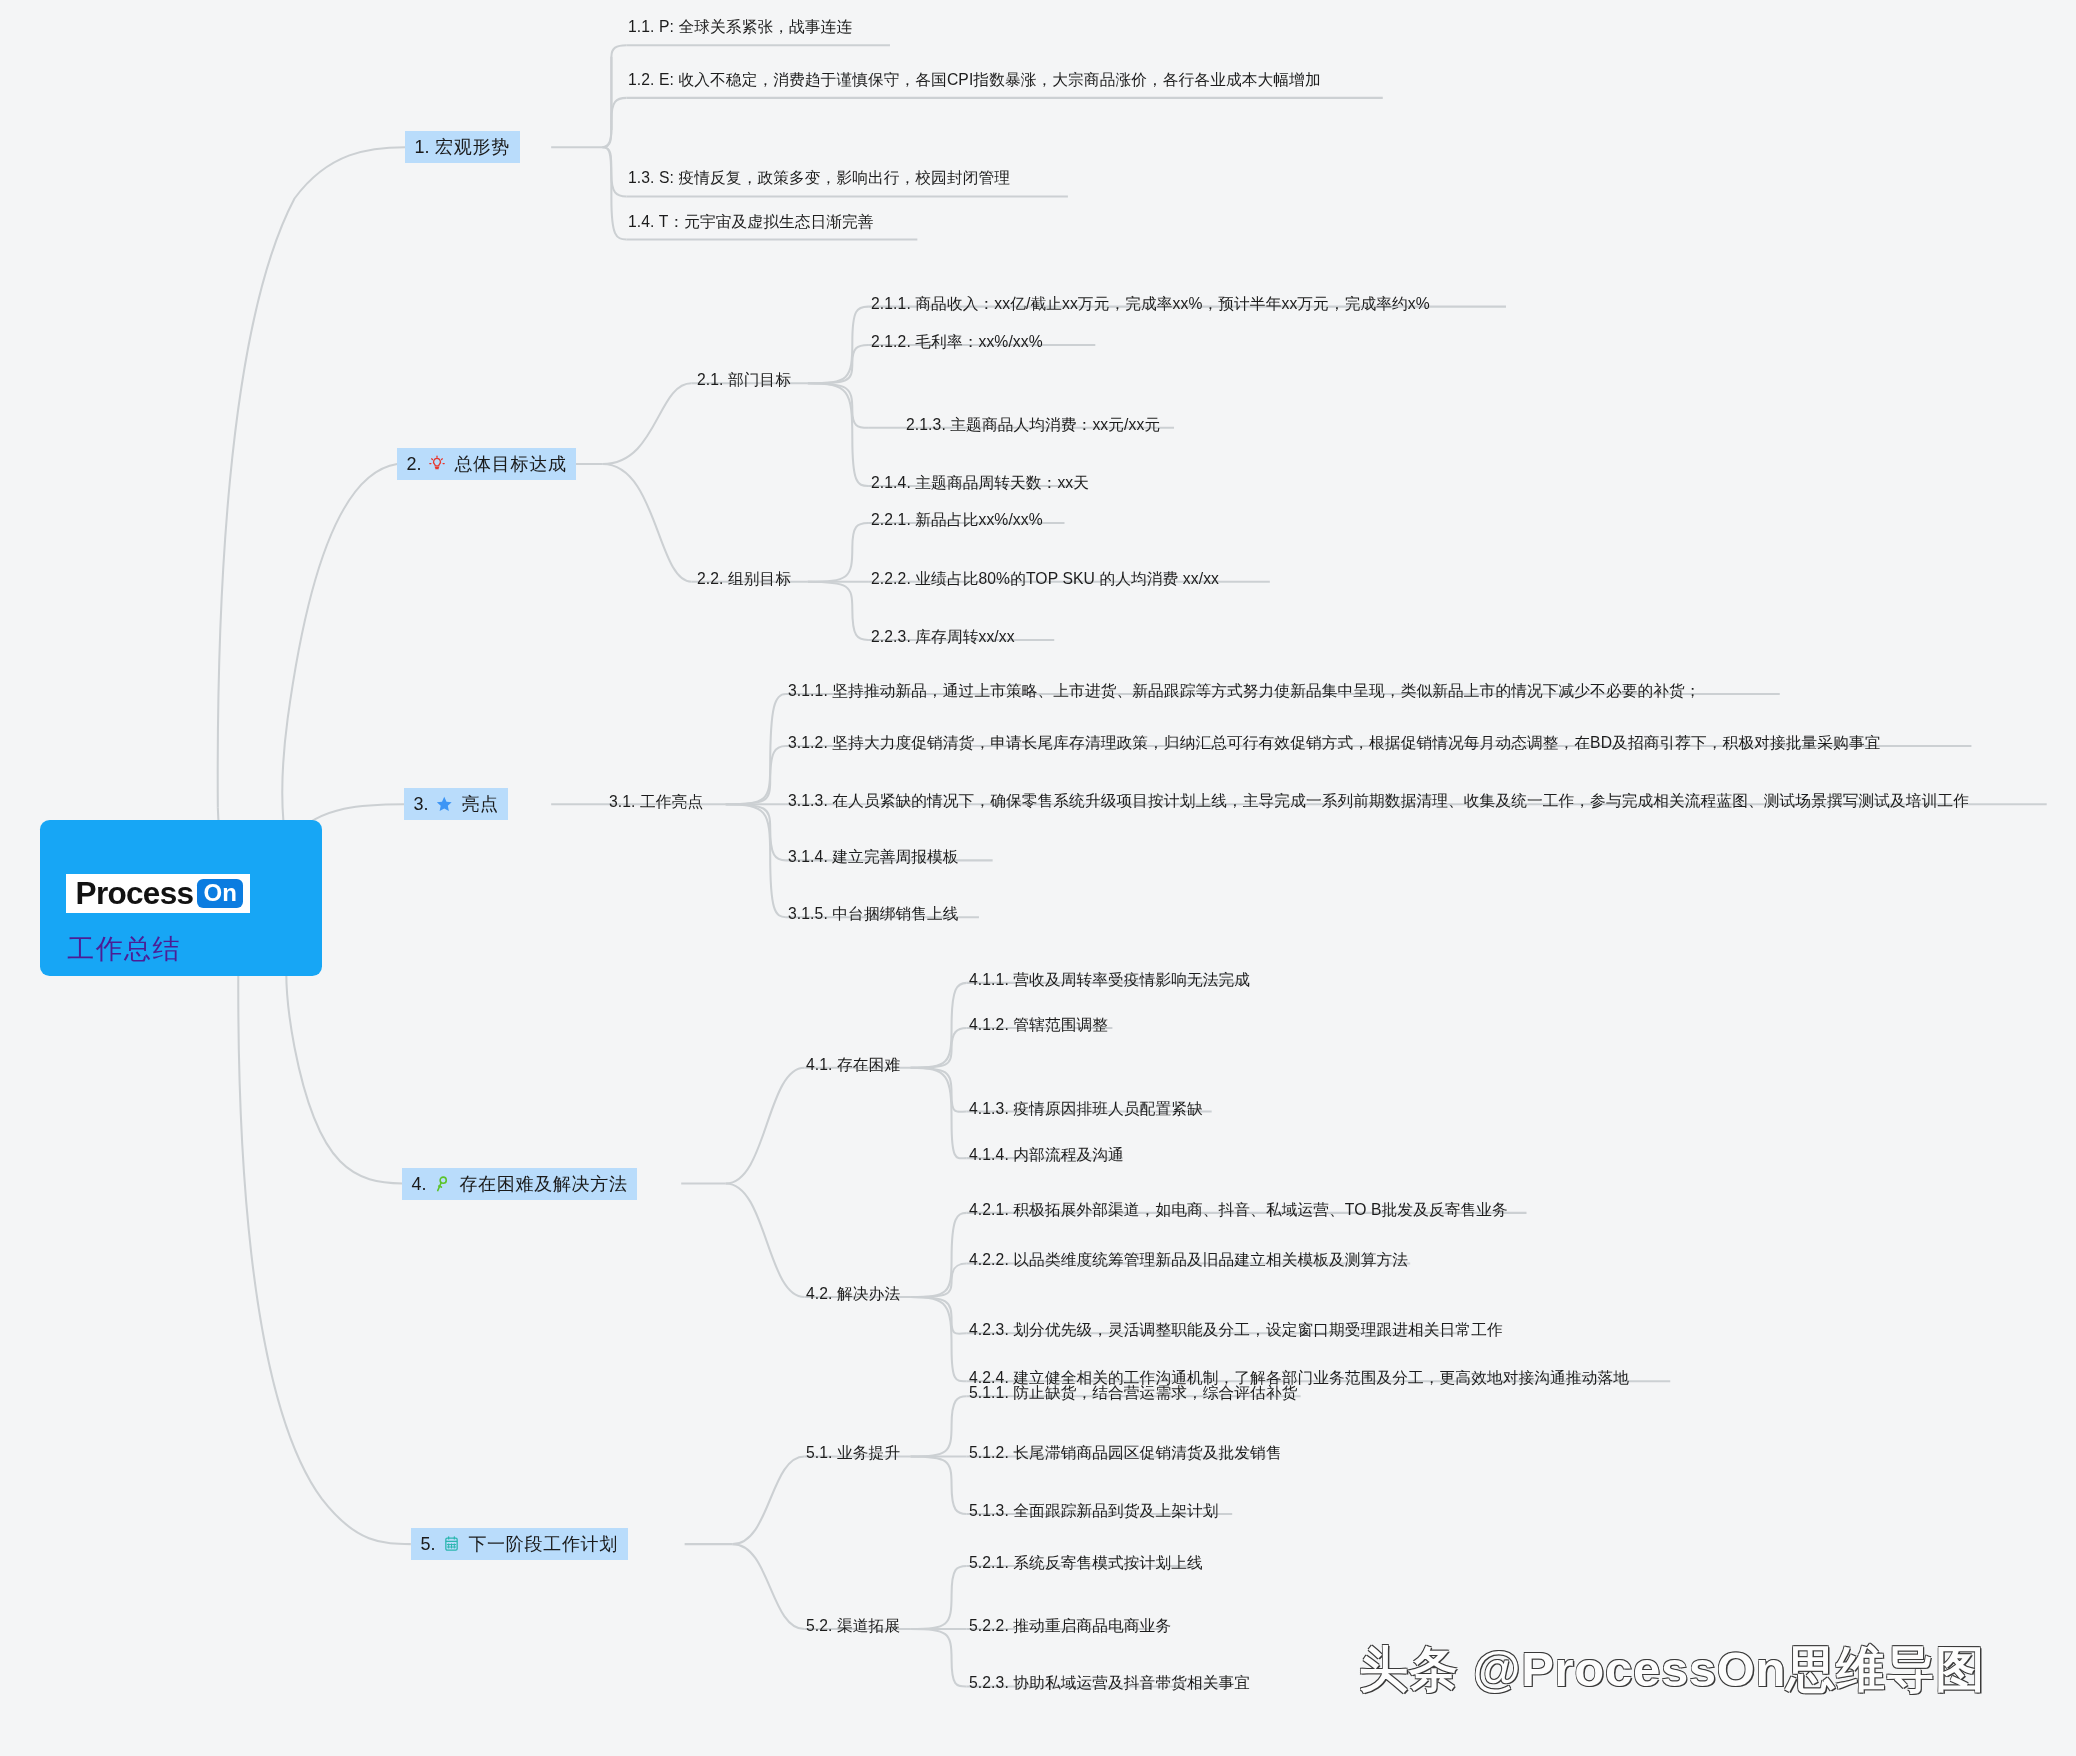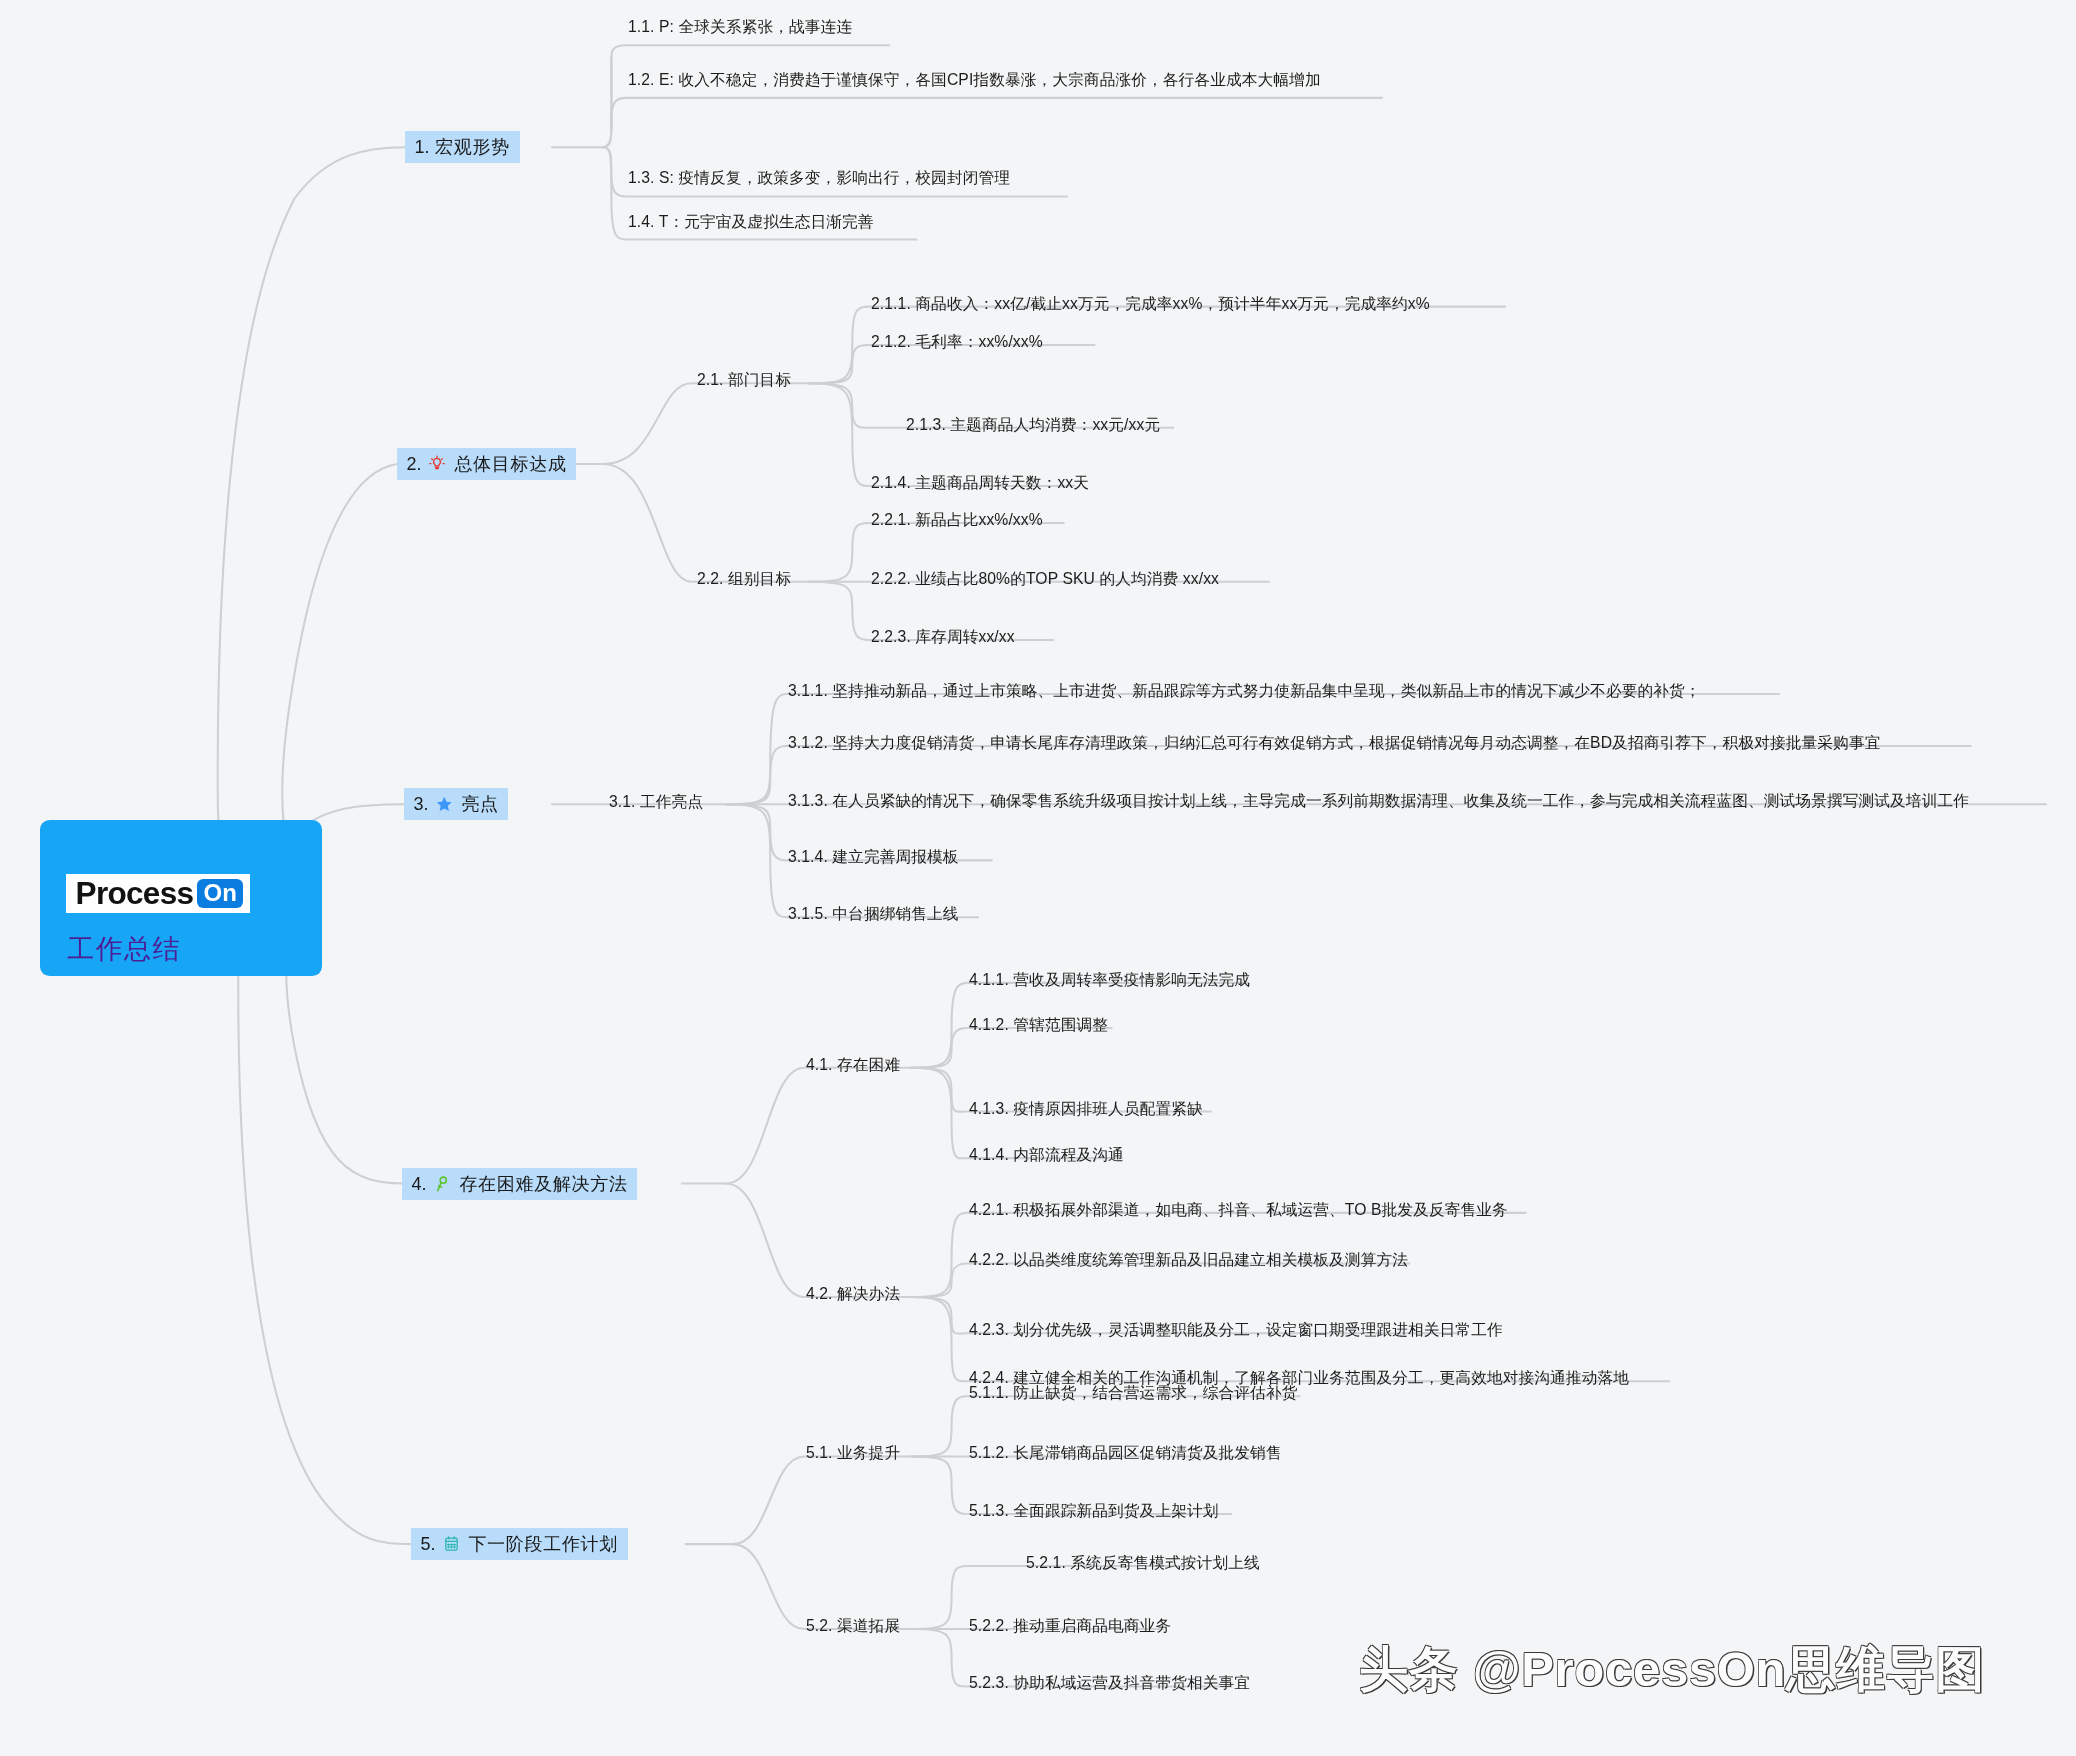--- a/index.html
+++ b/index.html
@@ -347,20 +347,20 @@
     </span>
     <span class="btext">下一阶段工作计划</span>
   </div>
   <div class="node lvl2" style="left:806px; top:1445px;">5.1. 业务提升</div>
   <div class="node lvl2" style="left:806px; top:1618px;text-align:center;">5.2. 渠道拓展</div>
 
   <div class="node lvl3" style="left:969px; top:1385px;">5.1.1. 防止缺货，结合营运需求，综合评估补货</div>
   <div class="node lvl3" style="left:969px; top:1445px;">5.1.2. 长尾滞销商品园区促销清货及批发销售</div>
   <div class="node lvl3" style="left:969px; top:1503px;">5.1.3. 全面跟踪新品到货及上架计划</div>
 
-  <div class="node lvl3" style="left:1026px; top:1555px;">5.2.1. 系统反寄售模式按计划上线</div>
+  <div class="node lvl3" style="left:969px; top:1555px;">5.2.1. 系统反寄售模式按计划上线</div>
   <div class="node lvl3" style="left:969px; top:1618px;">5.2.2. 推动重启商品电商业务</div>
   <div class="node lvl3" style="left:969px; top:1675px;">5.2.3. 协助私域运营及抖音带货相关事宜</div>
 
   <div class="watermark">头条 @ProcessOn思维导图</div>
 
 </div>
 
 
 </body></html>

